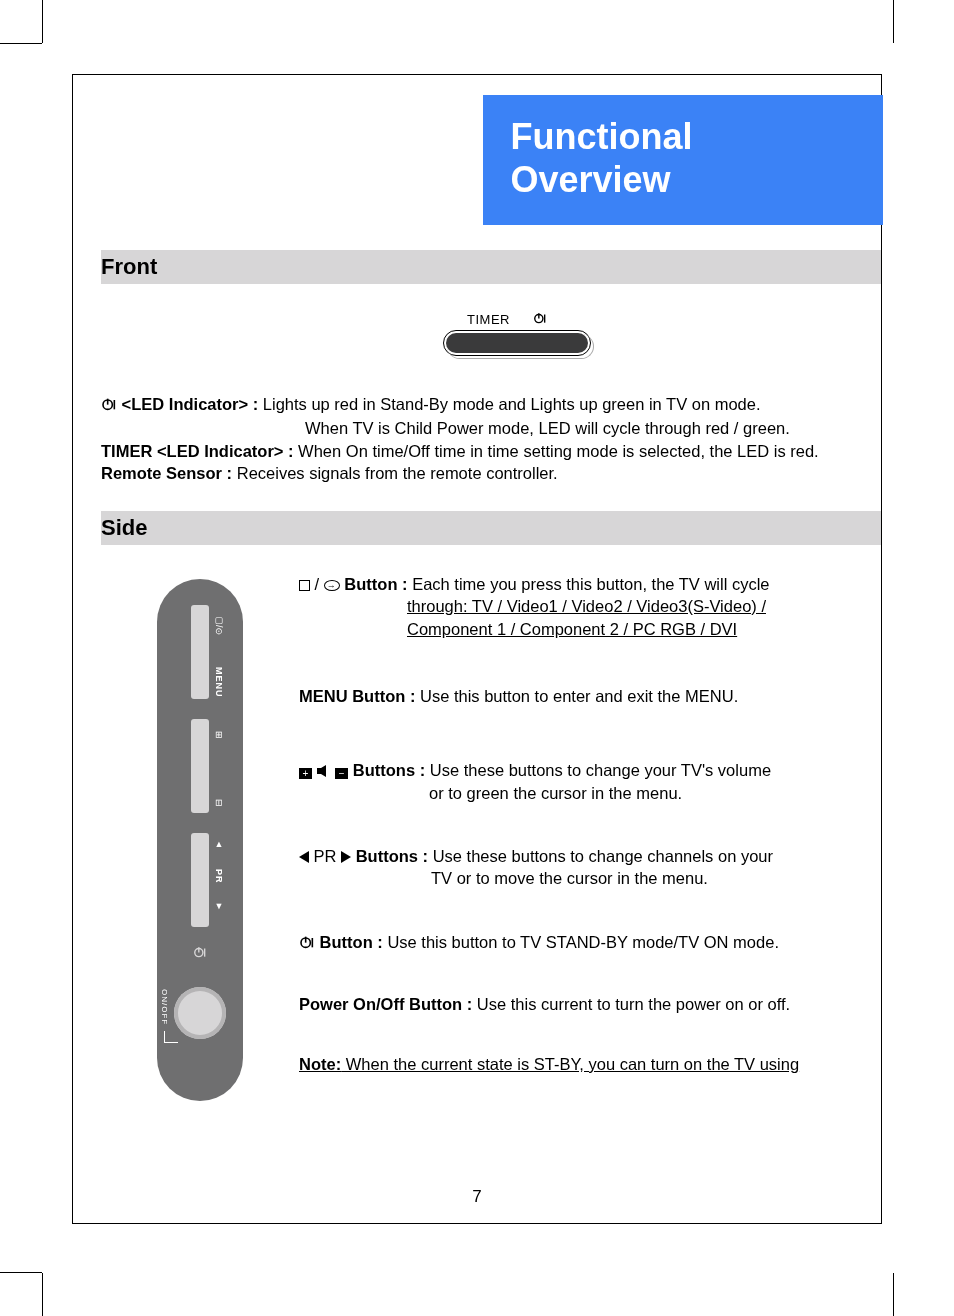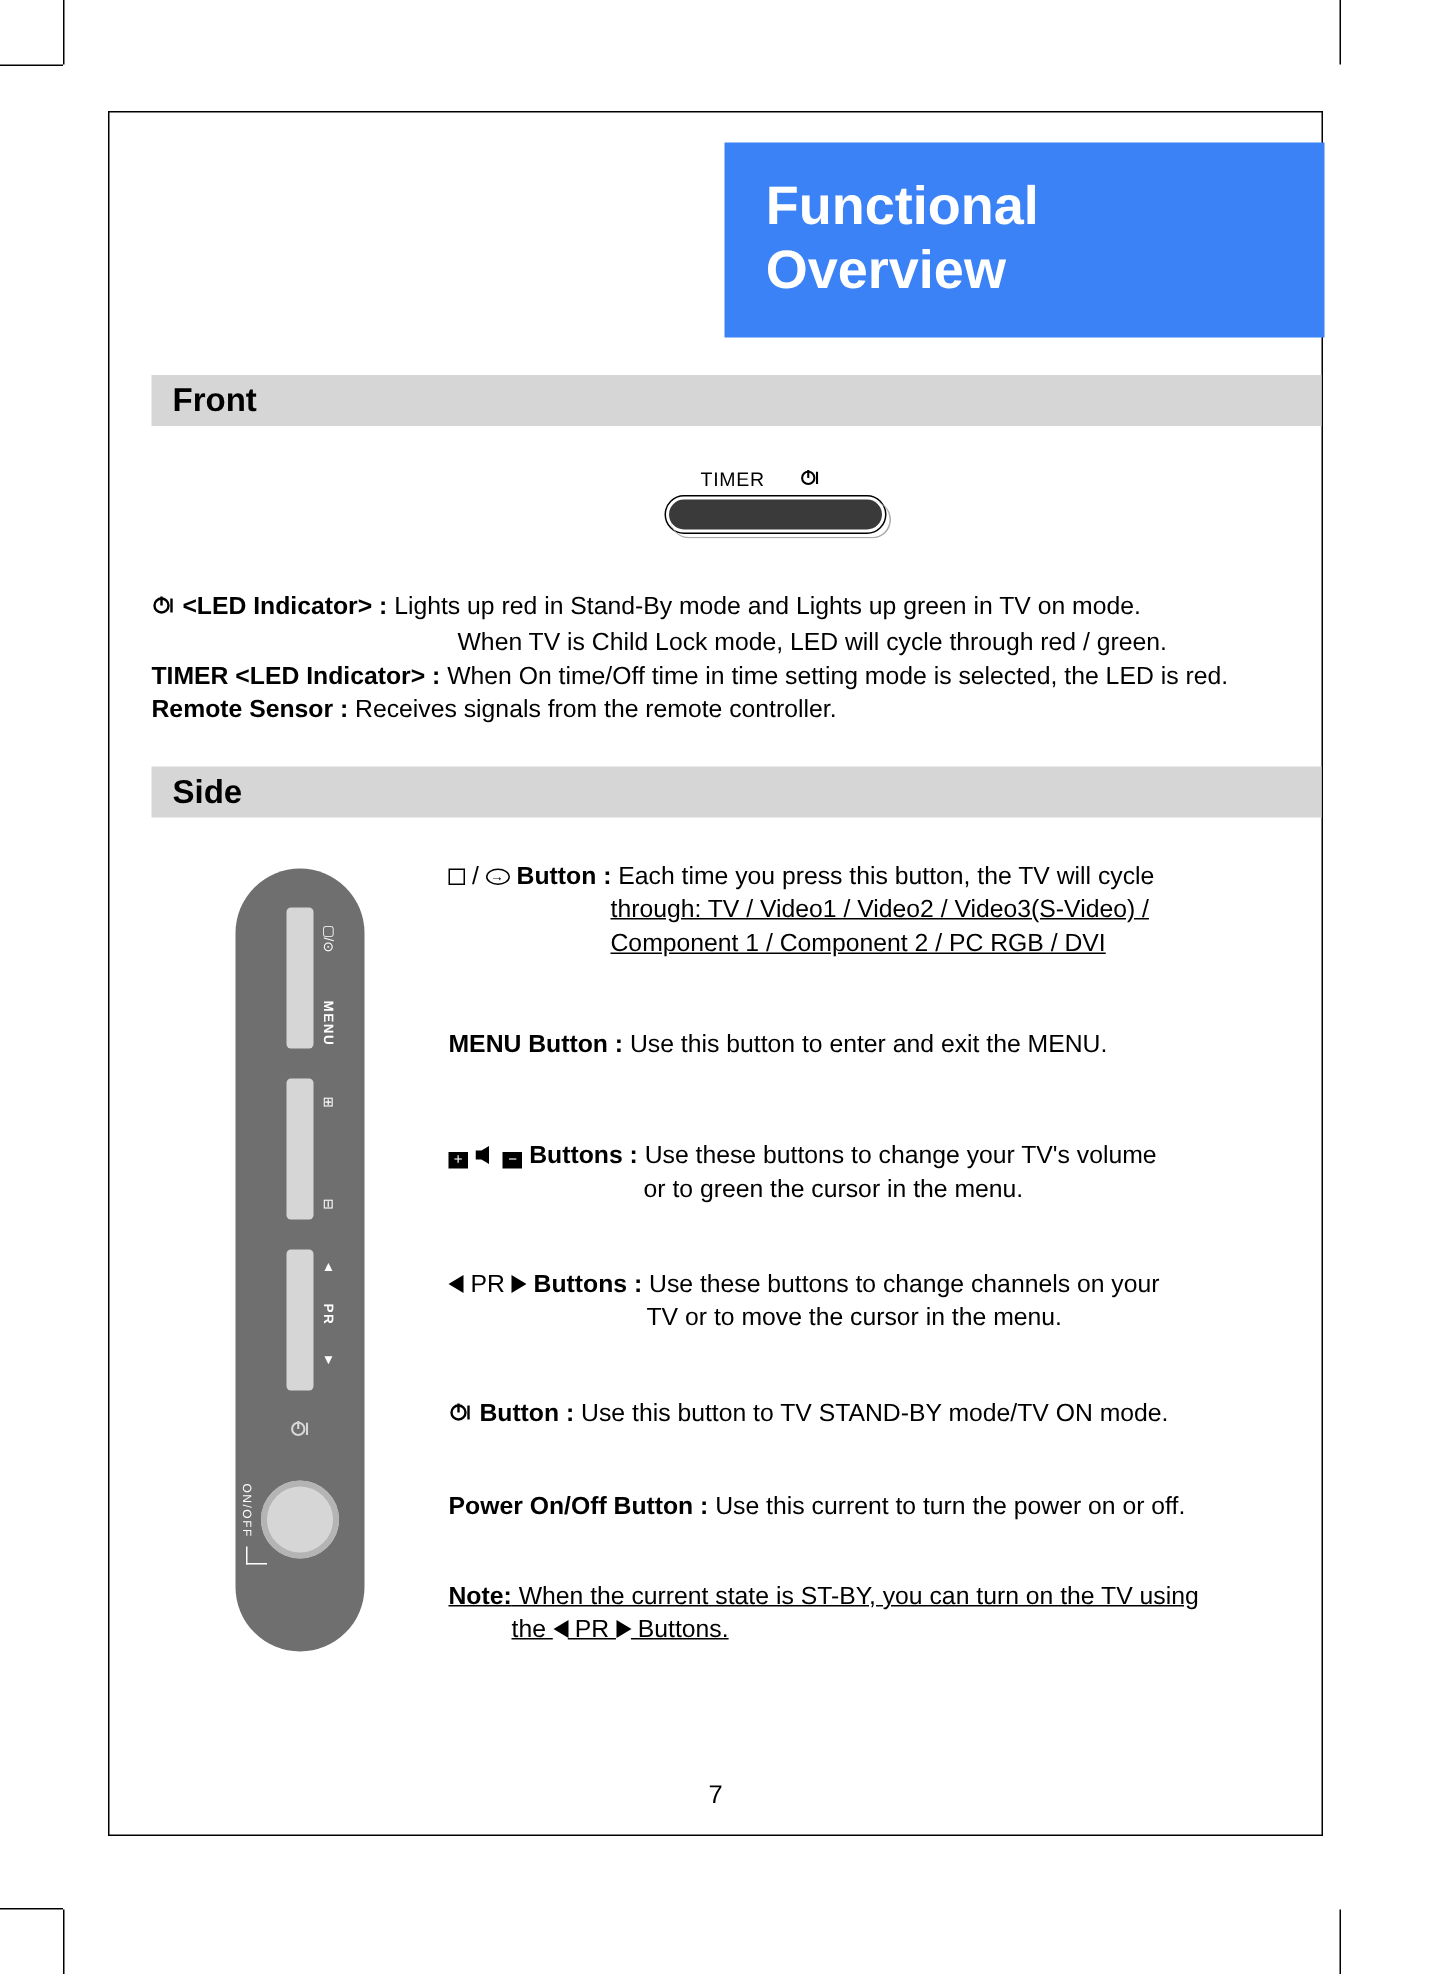--- a/index.html
+++ b/index.html
@@ -46,21 +46,20 @@
   }
 
   .section-bar {
     position: absolute;
     left: 28px;
     right: 0;
     height: 34px;
     background: #d7d6d7;
     display: flex;
     align-items: center;
-    padding-left: 14px;
     font-size: 22px;
     font-weight: bold;
   }
   .section-front { top: 175px; }
   .section-side  { top: 436px; }
 
   
   .timer-label {
     position: absolute;
     top: 237px;
@@ -271,21 +270,21 @@
 
   <div class="front-text">
     <p>
       <span class="pwr big"><svg viewBox="0 0 24 24" fill="none" stroke="#000" stroke-width="2.4">
             <circle cx="10" cy="13" r="7"></circle>
             <line x1="10" y1="4" x2="10" y2="13"></line>
             <line x1="20" y1="6" x2="20" y2="20"></line>
           </svg></span>
       <span class="bold">&lt;LED Indicator&gt; :</span><span> Lights up red in Stand-By mode and Lights up green in TV on mode.</span>
     </p>
-    <p class="indent-led">When TV is Child Lock mode, LED will cycle through red / green.</p>
+    <p class="indent-led">When TV is Child Power mode, LED will cycle through red / green.</p>
     <p><span class="bold">TIMER &lt;LED Indicator&gt; :</span><span> When On time/Off time in time setting mode is selected, the LED is red.</span></p>
     <p><span class="bold">Remote Sensor :</span><span> Receives signals from the remote controller.</span></p>
   </div>
 
   <div class="section-bar section-side">Side</div>
 
   <div class="side-panel">
     <div class="sp-btn sp-btn-1"></div>
     <div class="sp-icon i1">▢/⊙</div>
     <div class="sp-vtext menu">MENU</div>
@@ -354,19 +353,16 @@
       <span class="bold">Button :</span><span> Use this button to TV STAND-BY mode/TV ON mode.</span>
     </p>
   </div>
 
   <div class="side-text d6">
     <p><span class="bold">Power On/Off Button :</span><span> Use this current to turn the power on or off.</span></p>
   </div>
 
   <div class="side-text d7">
     <p><span class="bold">Note:</span><span> When the current state is ST-BY, you can turn on the TV using</span></p>
-    <p class="indent-note">
-      <span>the </span><span class="tri-l"></span><span> PR </span><span class="tri-r"></span><span> Buttons.</span>
-    </p>
   </div>
 
   <div class="page-number">7</div>
 </div>
 
 </body></html>

